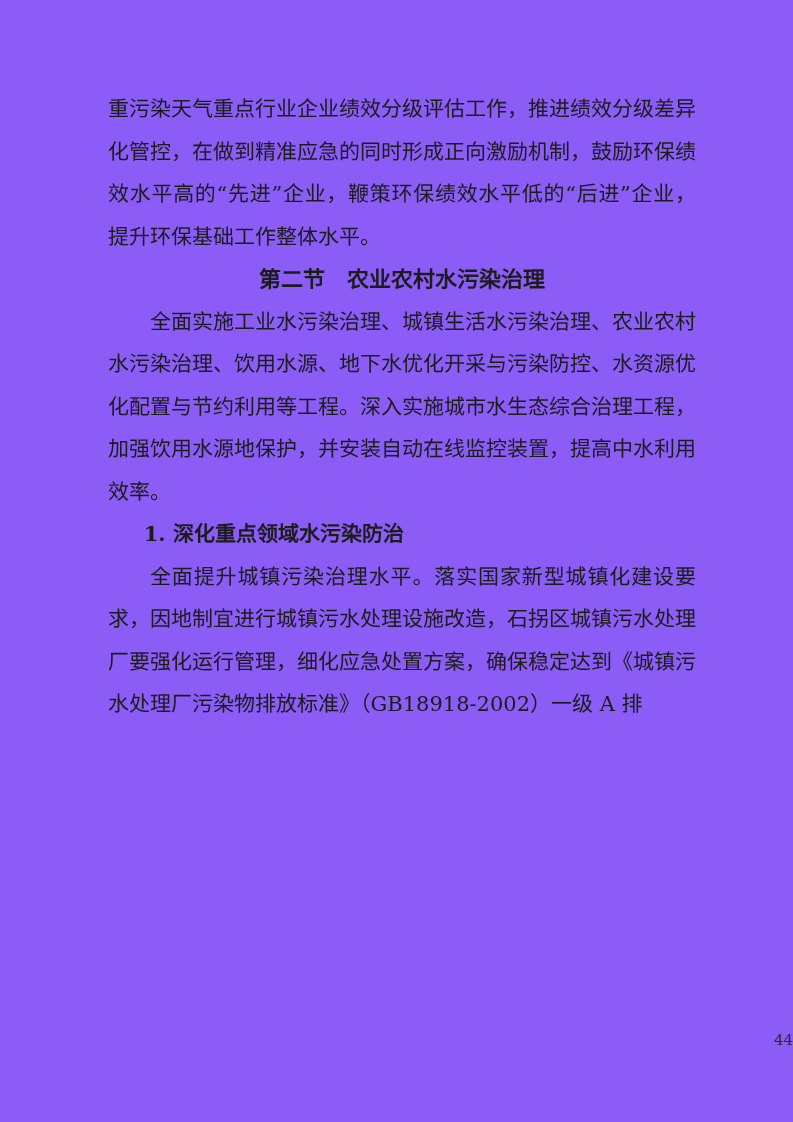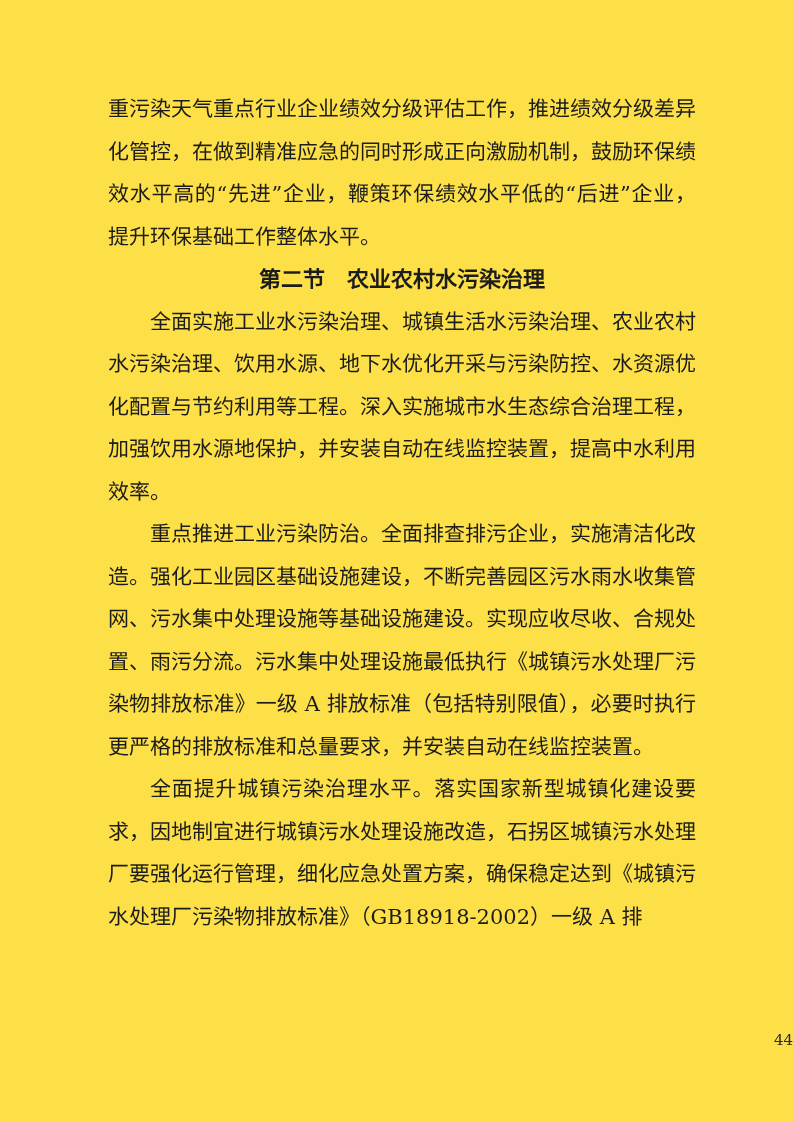--- a/index.html
+++ b/index.html
@@ -4,21 +4,21 @@
 <style>
   html, body {
     margin: 0;
     padding: 0;
     background: #ffffff;
   }
   .page {
     position: relative;
     width: 793px;
     height: 1122px;
-    background: #fde047;
+    background: #8b5cf6;
     overflow: hidden;
     color: #1c1c1c;
     font-family: "DejaVu Serif", "Liberation Serif", serif;
   }
   .content {
     position: absolute;
     left: 108px;
     top: 88px;
     width: 588px;
     font-size: 21px;
@@ -62,17 +62,17 @@
   }
 </style>
 </head>
 <body>
 
 <div class="page">
   <div class="content">
     <p class="para no-indent">重污染天气重点行业企业绩效分级评估工作，推进绩效分级差异化管控，在做到精准应急的同时形成正向激励机制，鼓励环保绩效水平高的“先进”企业，鞭策环保绩效水平低的“后进”企业，提升环保基础工作整体水平。</p>
     <h2 class="section-heading">第二节　农业农村水污染治理</h2>
     <p class="para">全面实施工业水污染治理、城镇生活水污染治理、农业农村水污染治理、饮用水源、地下水优化开采与污染防控、水资源优化配置与节约利用等工程。深入实施城市水生态综合治理工程，加强饮用水源地保护，并安装自动在线监控装置，提高中水利用效率。</p>
-    <p class="para">重点推进工业污染防治。全面排查排污企业，实施清洁化改造。强化工业园区基础设施建设，不断完善园区污水雨水收集管网、污水集中处理设施等基础设施建设。实现应收尽收、合规处置、雨污分流。污水集中处理设施最低执行《城镇污水处理厂污染物排放标准》一级 A 排放标准（包括特别限值），必要时执行更严格的排放标准和总量要求，并安装自动在线监控装置。</p>
+    <h3 class="sub-heading">1. 深化重点领域水污染防治</h3>
     <p class="para">全面提升城镇污染治理水平。落实国家新型城镇化建设要求，因地制宜进行城镇污水处理设施改造，石拐区城镇污水处理厂要强化运行管理，细化应急处置方案，确保稳定达到《城镇污水处理厂污染物排放标准》（GB18918-2002）一级 A 排</p>
   </div>
   <div class="page-footer">44</div>
 </div>
 
 </body></html>

